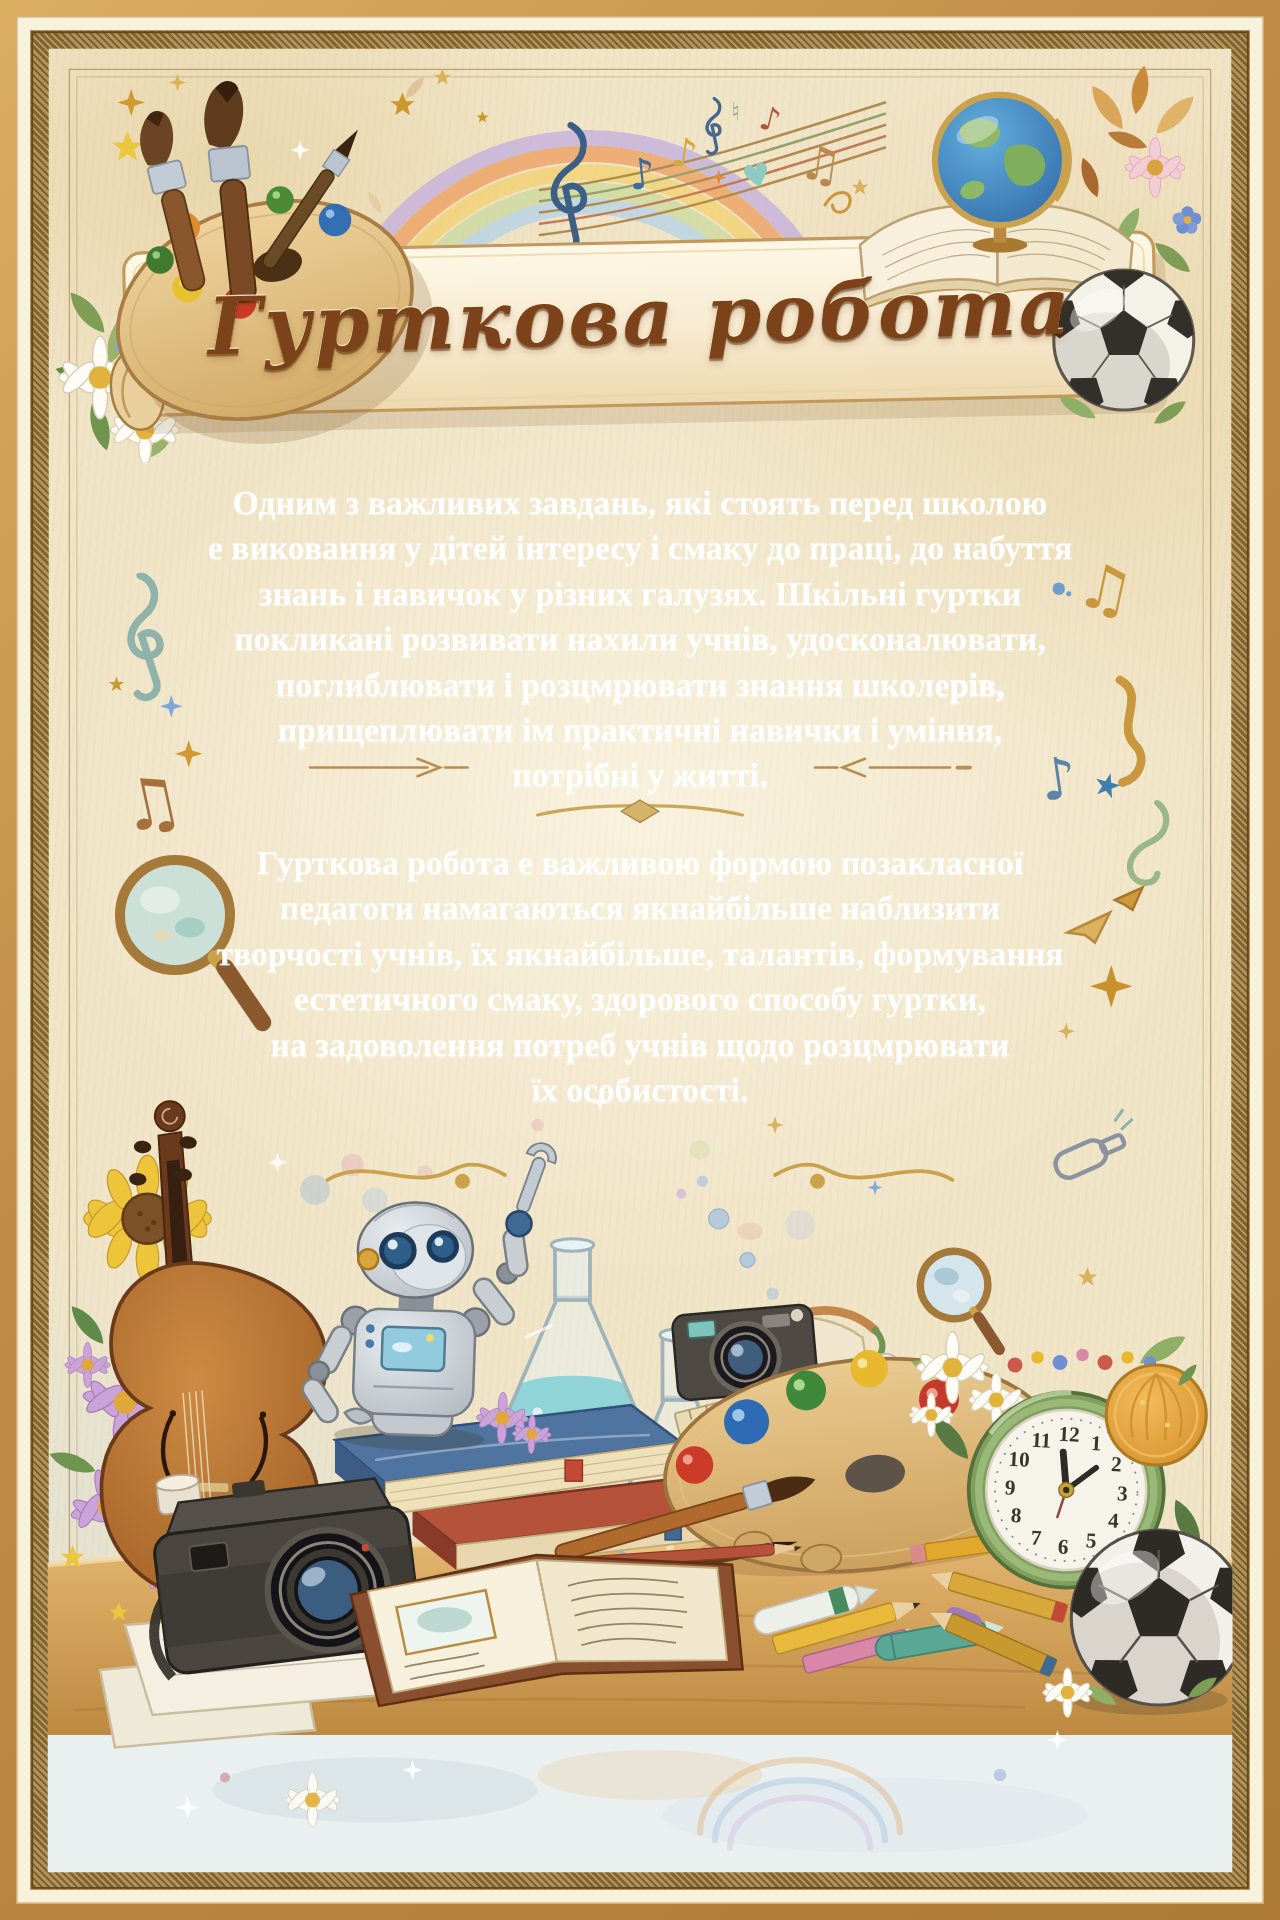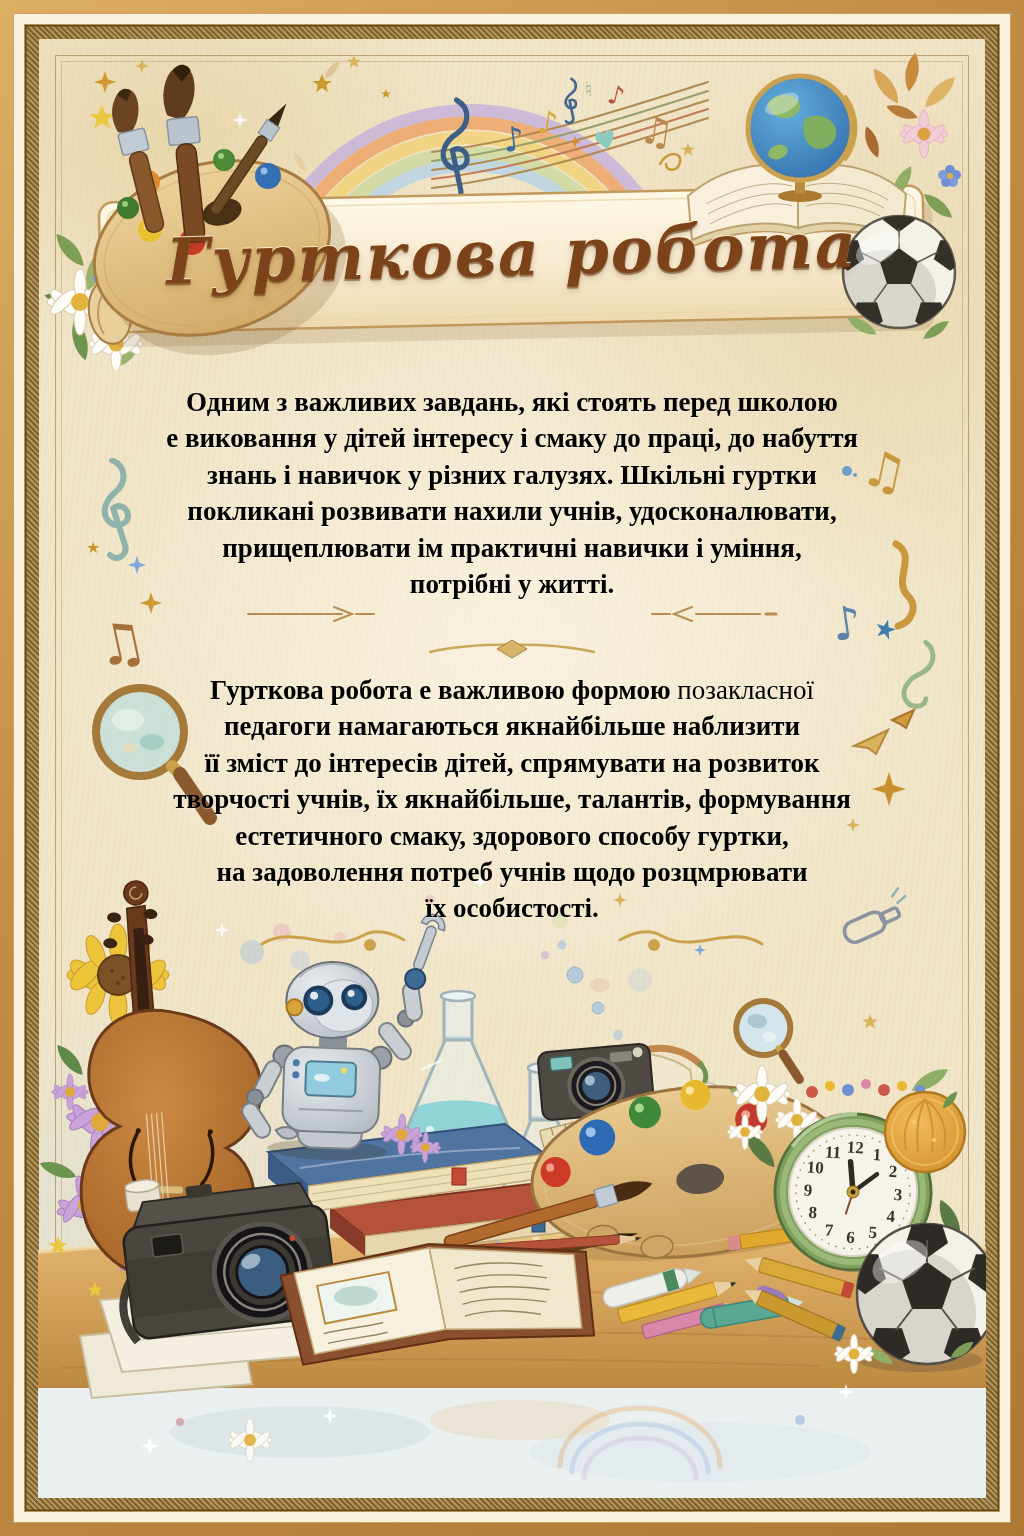--- a/index.html
+++ b/index.html
@@ -28,26 +28,26 @@
   .hairline-2{position:absolute;left:61px;top:61px;right:61px;bottom:61px;
      border:1px solid rgba(146,110,52,.28);pointer-events:none;}
   
   .title{position:absolute;left:0;right:0;top:216px;text-align:center;z-index:6;
      font-family:"DejaVu Serif", serif;font-style:italic;font-weight:700;
      font-size:63px;letter-spacing:2px;color:#7c431b;
      transform:rotate(-1.4deg);
      text-shadow:0 -1px 0 rgba(255,243,214,.85), 0 2px 1px rgba(84,40,8,.55), 0 4px 6px rgba(120,70,20,.25);}
   
   .para{position:absolute;left:96px;right:96px;text-align:center;z-index:5;
-     color:#000000;font-weight:700;font-size:27px;line-height:36.4px;
+     color:#ffffff;font-weight:700;font-size:27px;line-height:36.4px;
      text-shadow:0 1px 0 rgba(255,255,255,.38);}
   .para-1{top:384px;}
   .para-2{top:672px;}
   .bold-extra{text-shadow:.7px 0 currentColor, 0 1px 0 rgba(255,255,255,.38);}
-  .light{font-weight:400;}
+  .light{font-weight:700;}
   
   .dec{position:absolute;z-index:2;pointer-events:none;}
   .glyph{font-family:"DejaVu Sans", sans-serif;line-height:1;display:block;}
   svg{display:block;}
 </style>
 </head>
 <body>
 
 <div class="poster">
   <div class="frame-outer"></div>
@@ -286,20 +286,21 @@
     </g>
   </svg>
 
   <div class="title">Гурткова робота</div>
 
   <div class="para para-1">
     <div>Одним з важливих завдань, які стоять перед школою</div>
     <div>е виковання у дітей інтересу і смаку до праці, до набуття</div>
     <div>знань і навичок у різних галузях. Шкільні гуртки</div>
     <div>покликані розвивати нахили учнів, удосконалювати,</div>
+    <div><span>поглиблювати і розцмрювати знання школе</span><span class="bold-extra">рів,</span></div>
     <div>прищеплювати ім практичні навички і уміння,</div>
     <div>потрібні у житті.</div>
   </div>
 
   <svg class="dec" style="left:246px;top:602px" width="132" height="24" viewBox="0 0 132 24">
     <g fill="none" stroke="#b98d4f" stroke-width="2" stroke-linecap="round">
       <path d="M2 12 H96"></path>
         <path d="M88 5 L106 12 L88 19"></path>
         <path d="M110 12 H128"></path>
     </g>
@@ -313,21 +314,20 @@
     </g>
   </svg>
   <svg class="dec" style="left:426px;top:634px" width="172" height="30" viewBox="0 0 172 30">
     <path d="M4 18 C46 8 126 8 168 18" fill="none" stroke="#c9a85a" stroke-width="2.5" stroke-linecap="round"></path>
     <polygon points="86,6 101,15 86,24 71,15" fill="#d6b369" stroke="#a8813c" stroke-width="1"></polygon>
   </svg>
 
   <div class="para para-2">
     <div><span>Гурткова робота е важливою формою </span><span class="light">позакласної</span></div>
     <div>педагоги намагаються якнайбільше наблизити</div>
-    <div>її зміст до інтересів дітей, спрямувати на розвиток</div>
     <div>творчості учнів, їх якнайбільше, талантів, формування</div>
     <div>естетичного смаку, здорового способу гуртки,</div>
     <div>на задоволення потреб учнів щодо розцмрювати</div>
     <div>їх особистості.</div>
   </div>
 
   <svg class="dec" style="left:258px;top:918px" width="150" height="42" viewBox="0 0 150 42">
     <path d="M4 26 C36 6 72 36 104 18 C118 10 132 14 146 22" fill="none" stroke="#c9a24b" stroke-width="3" stroke-linecap="round"></path>
     <circle cx="112" cy="27" r="6" fill="#c9a24b"></circle>
   </svg>

